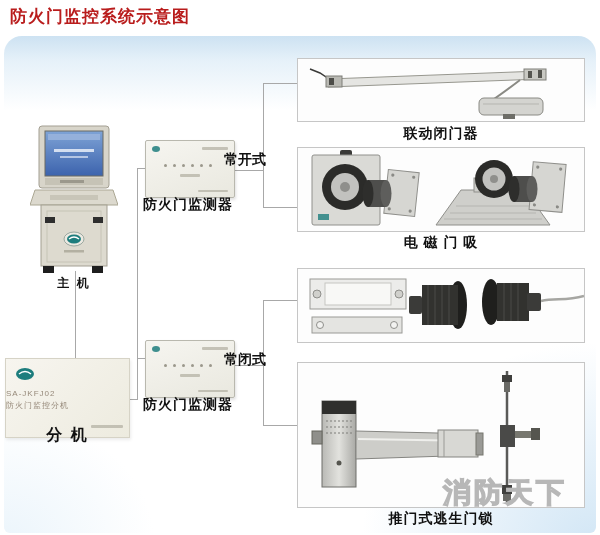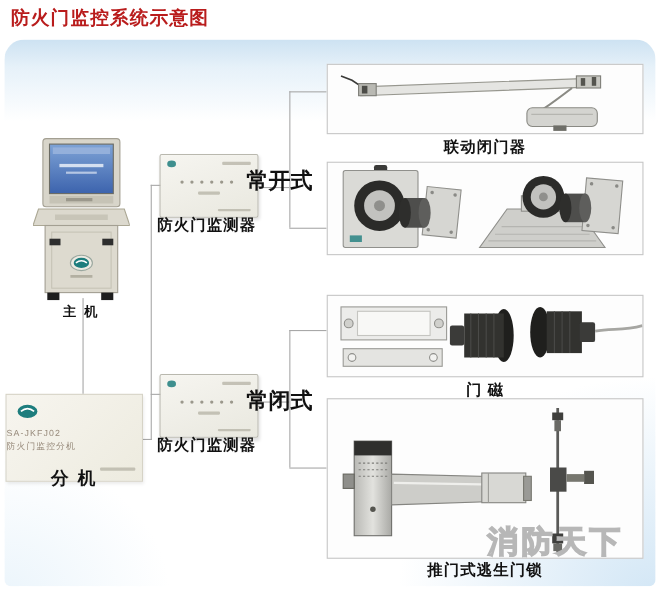--- a/index.html
+++ b/index.html
@@ -23,21 +23,21 @@
   .line{position:absolute;background:#a8a8a8;}
   .panel{
     position:absolute;width:288px;background:#fdfdfd;
     border:1px solid #c6c6c6;box-sizing:border-box;
   }
   .caption{
     position:absolute;font-size:14px;font-weight:700;color:#111;
     text-align:center;letter-spacing:1px;white-space:nowrap;
   }
   .mode-label{
-    position:absolute;font-size:20px;font-weight:700;color:#111;white-space:nowrap;
+    position:absolute;font-size:14px;font-weight:700;color:#111;white-space:nowrap;
   }
   .device-box{
     position:absolute;width:88px;height:56px;
     background:linear-gradient(160deg,#f6f5f0 0%,#e9e8df 100%);
     border:1px solid #b9b8ae;border-radius:2px;
     box-shadow:1px 2px 3px rgba(0,0,0,.12);
   }
   .device-box .logo-dot{position:absolute;left:6px;top:5px;width:8px;height:6px;border-radius:50%;background:#1d7d7d;opacity:.85;}
   .smudge{position:absolute;background:#b4b1a4;opacity:.75;border-radius:1px;}
   .dot-row{position:absolute;left:18px;top:23px;display:flex;gap:6px;}
@@ -211,20 +211,21 @@
         <circle cx="238" cy="20" r="1.6" fill="#8a8a86"></circle>
           <circle cx="261" cy="20" r="1.6" fill="#8a8a86"></circle>
         <circle cx="238" cy="58" r="1.6" fill="#8a8a86"></circle>
           <circle cx="261" cy="58" r="1.6" fill="#8a8a86"></circle>
       </g>
       <rect x="216" y="28" width="18" height="26" fill="#4e4e4c"></rect>
       <ellipse cx="216" cy="41" rx="5.5" ry="13" fill="#2e2e2c"></ellipse>
       <ellipse cx="234" cy="41" rx="5.5" ry="13" fill="#5e5e5c"></ellipse>
     </svg>
   </div>
+  <div class="caption" style="left:297px;top:234px;width:288px;">电 磁 门 吸</div>
 
   <div class="panel" style="left:297px;top:268px;height:75px;">
     <svg width="286" height="73" viewBox="0 0 286 73">
       <rect x="12" y="10" width="96" height="30" fill="#ececea" stroke="#9a9a96"></rect>
       <rect x="27" y="14" width="66" height="22" fill="#f8f8f6" stroke="#c5c5c1"></rect>
       <circle cx="19" cy="25" r="4" fill="#d0d0cc" stroke="#8f8f8b"></circle>
       <circle cx="101" cy="25" r="4" fill="#d0d0cc" stroke="#8f8f8b"></circle>
       <rect x="14" y="48" width="90" height="16" fill="#e4e4e1" stroke="#9a9a96"></rect>
       <circle cx="22" cy="56" r="3.5" fill="#f2f2f0" stroke="#8f8f8b"></circle>
       <circle cx="96" cy="56" r="3.5" fill="#f2f2f0" stroke="#8f8f8b"></circle>
@@ -239,21 +240,20 @@
 
       <ellipse cx="193" cy="33" rx="9" ry="23" fill="#1f1f1d"></ellipse>
       <rect x="199" y="14" width="32" height="38" fill="#32322f"></rect>
       <line x1="206" y1="14" x2="206" y2="52" stroke="#4a4a48"></line>
       <line x1="213" y1="14" x2="213" y2="52" stroke="#4a4a48"></line>
       <line x1="220" y1="14" x2="220" y2="52" stroke="#4a4a48"></line>
       <rect x="229" y="24" width="14" height="18" rx="2" fill="#3b3b39"></rect>
       <path d="M243,32 C258,29 268,32 286,27" stroke="#a6a6a2" stroke-width="2.5" fill="none"></path>
     </svg>
   </div>
-  <div class="caption" style="left:297px;top:346px;width:288px;">门 磁</div>
 
   <div class="panel" style="left:297px;top:362px;height:146px;">
     <svg width="286" height="144" viewBox="0 0 286 144">
       <defs>
         <linearGradient id="silv" x1="0" y1="0" x2="1" y2="0">
           <stop offset="0" stop-color="#b9b9b5"></stop>
             <stop offset=".5" stop-color="#e2e2de"></stop>
             <stop offset="1" stop-color="#a9a9a5"></stop>
         </linearGradient>
       </defs>

